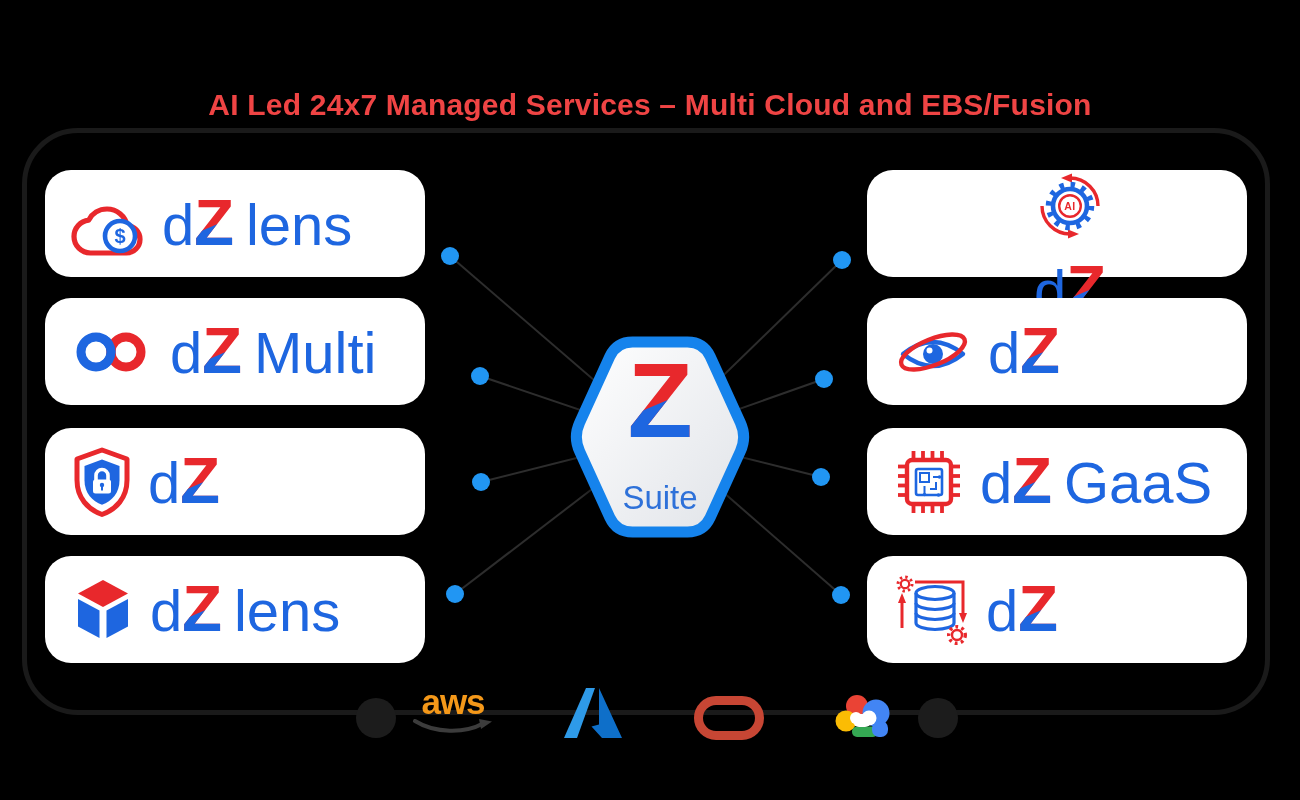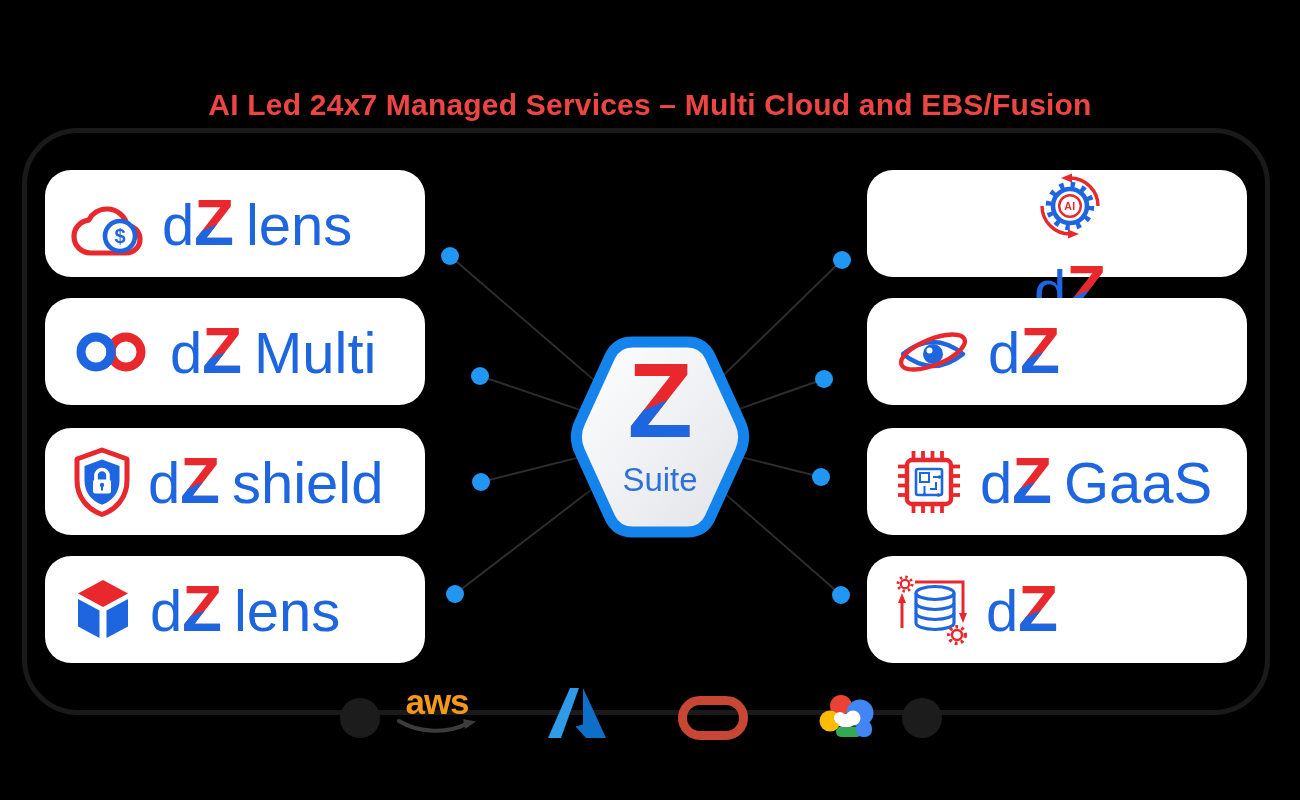--- a/index.html
+++ b/index.html
@@ -22,23 +22,23 @@
   .zred{color:#e8282c;}
   .zblue{position:absolute;left:0;top:0;color:#1e66e0;
     clip-path:polygon(0 66%,100% 40%,100% 100%,0 100%);}
   .word{margin-left:12px;}
 
   .hexwrap{position:absolute;left:540px;top:315px;width:240px;height:245px;z-index:4;}
   .hexwrap svg{position:absolute;left:0;top:0;filter:drop-shadow(0 5px 8px rgba(0,0,0,.5));}
   .hexlabels{position:absolute;left:0;top:0;width:240px;height:245px;display:flex;
     flex-direction:column;align-items:center;z-index:5;}
   .bigz{margin-top:32px;font-size:106px;}
-  .suite{margin-top:10px;font-size:33px;color:#2e71d9;line-height:1;}
-
-  .providers{position:absolute;left:0;top:0;width:1100px;height:800px;z-index:3;border-radius:6px;}
+  .suite{margin-top:28px;font-size:33px;color:#2e71d9;line-height:1;}
+
+  .providers{position:absolute;left:16px;top:0;width:1100px;height:800px;z-index:3;border-radius:6px;}
   .pdot{position:absolute;width:40px;height:40px;border-radius:50%;background:#1c1c1c;}
   .aws{position:absolute;left:393px;top:684px;width:88px;text-align:center;}
   .aws .awstxt{font-size:35px;font-weight:700;color:#f49819;line-height:1;letter-spacing:-1px;}
   .logo{position:absolute;}
   .oracle-ring{position:absolute;left:678px;top:696px;width:70px;height:44px;
     border:9px solid #c74634;border-radius:22px;box-sizing:border-box;}
 </style>
 </head>
 <body>
 
@@ -108,21 +108,20 @@
         <path transform="translate(9.3,10.8) scale(0.7)" d="M31 4 L56 13 V34 C56 52 45 63.5 31 68.5 C17 63.5 6 52 6 34 V13 Z" fill="#1e66e0"></path>
         <path d="M25 34 v-4.5 a6 6 0 0 1 12 0 V34" fill="none" stroke="#fff" stroke-width="3.6"></path>
         <rect x="22" y="33.5" width="18" height="14" rx="2.5" fill="#fff"></rect>
         <circle cx="31" cy="39" r="2.2" fill="#1e66e0"></circle>
         <rect x="30" y="40" width="2" height="4.5" fill="#1e66e0"></rect>
       </svg>
     </span>
     <span class="brand">
         <span class="d">d</span>
         <span class="zwrap"><span class="zred">Z</span><span class="zblue">Z</span></span>
-        <span class="word">shield</span>
       </span>
   </div>
 
   <div class="card" style="left:45px;top:556px;">
     <span class="ico">
       <svg width="64" height="68" viewBox="0 0 64 68">
         <polygon points="32,4 57,17.5 32,31 7,17.5" fill="#e8282c"></polygon>
         <polygon points="7,23 28.5,34.5 28.5,62 7,50.5" fill="#1e66e0"></polygon>
         <polygon points="57,23 35.5,34.5 35.5,62 57,50.5" fill="#1e66e0"></polygon>
       </svg>

